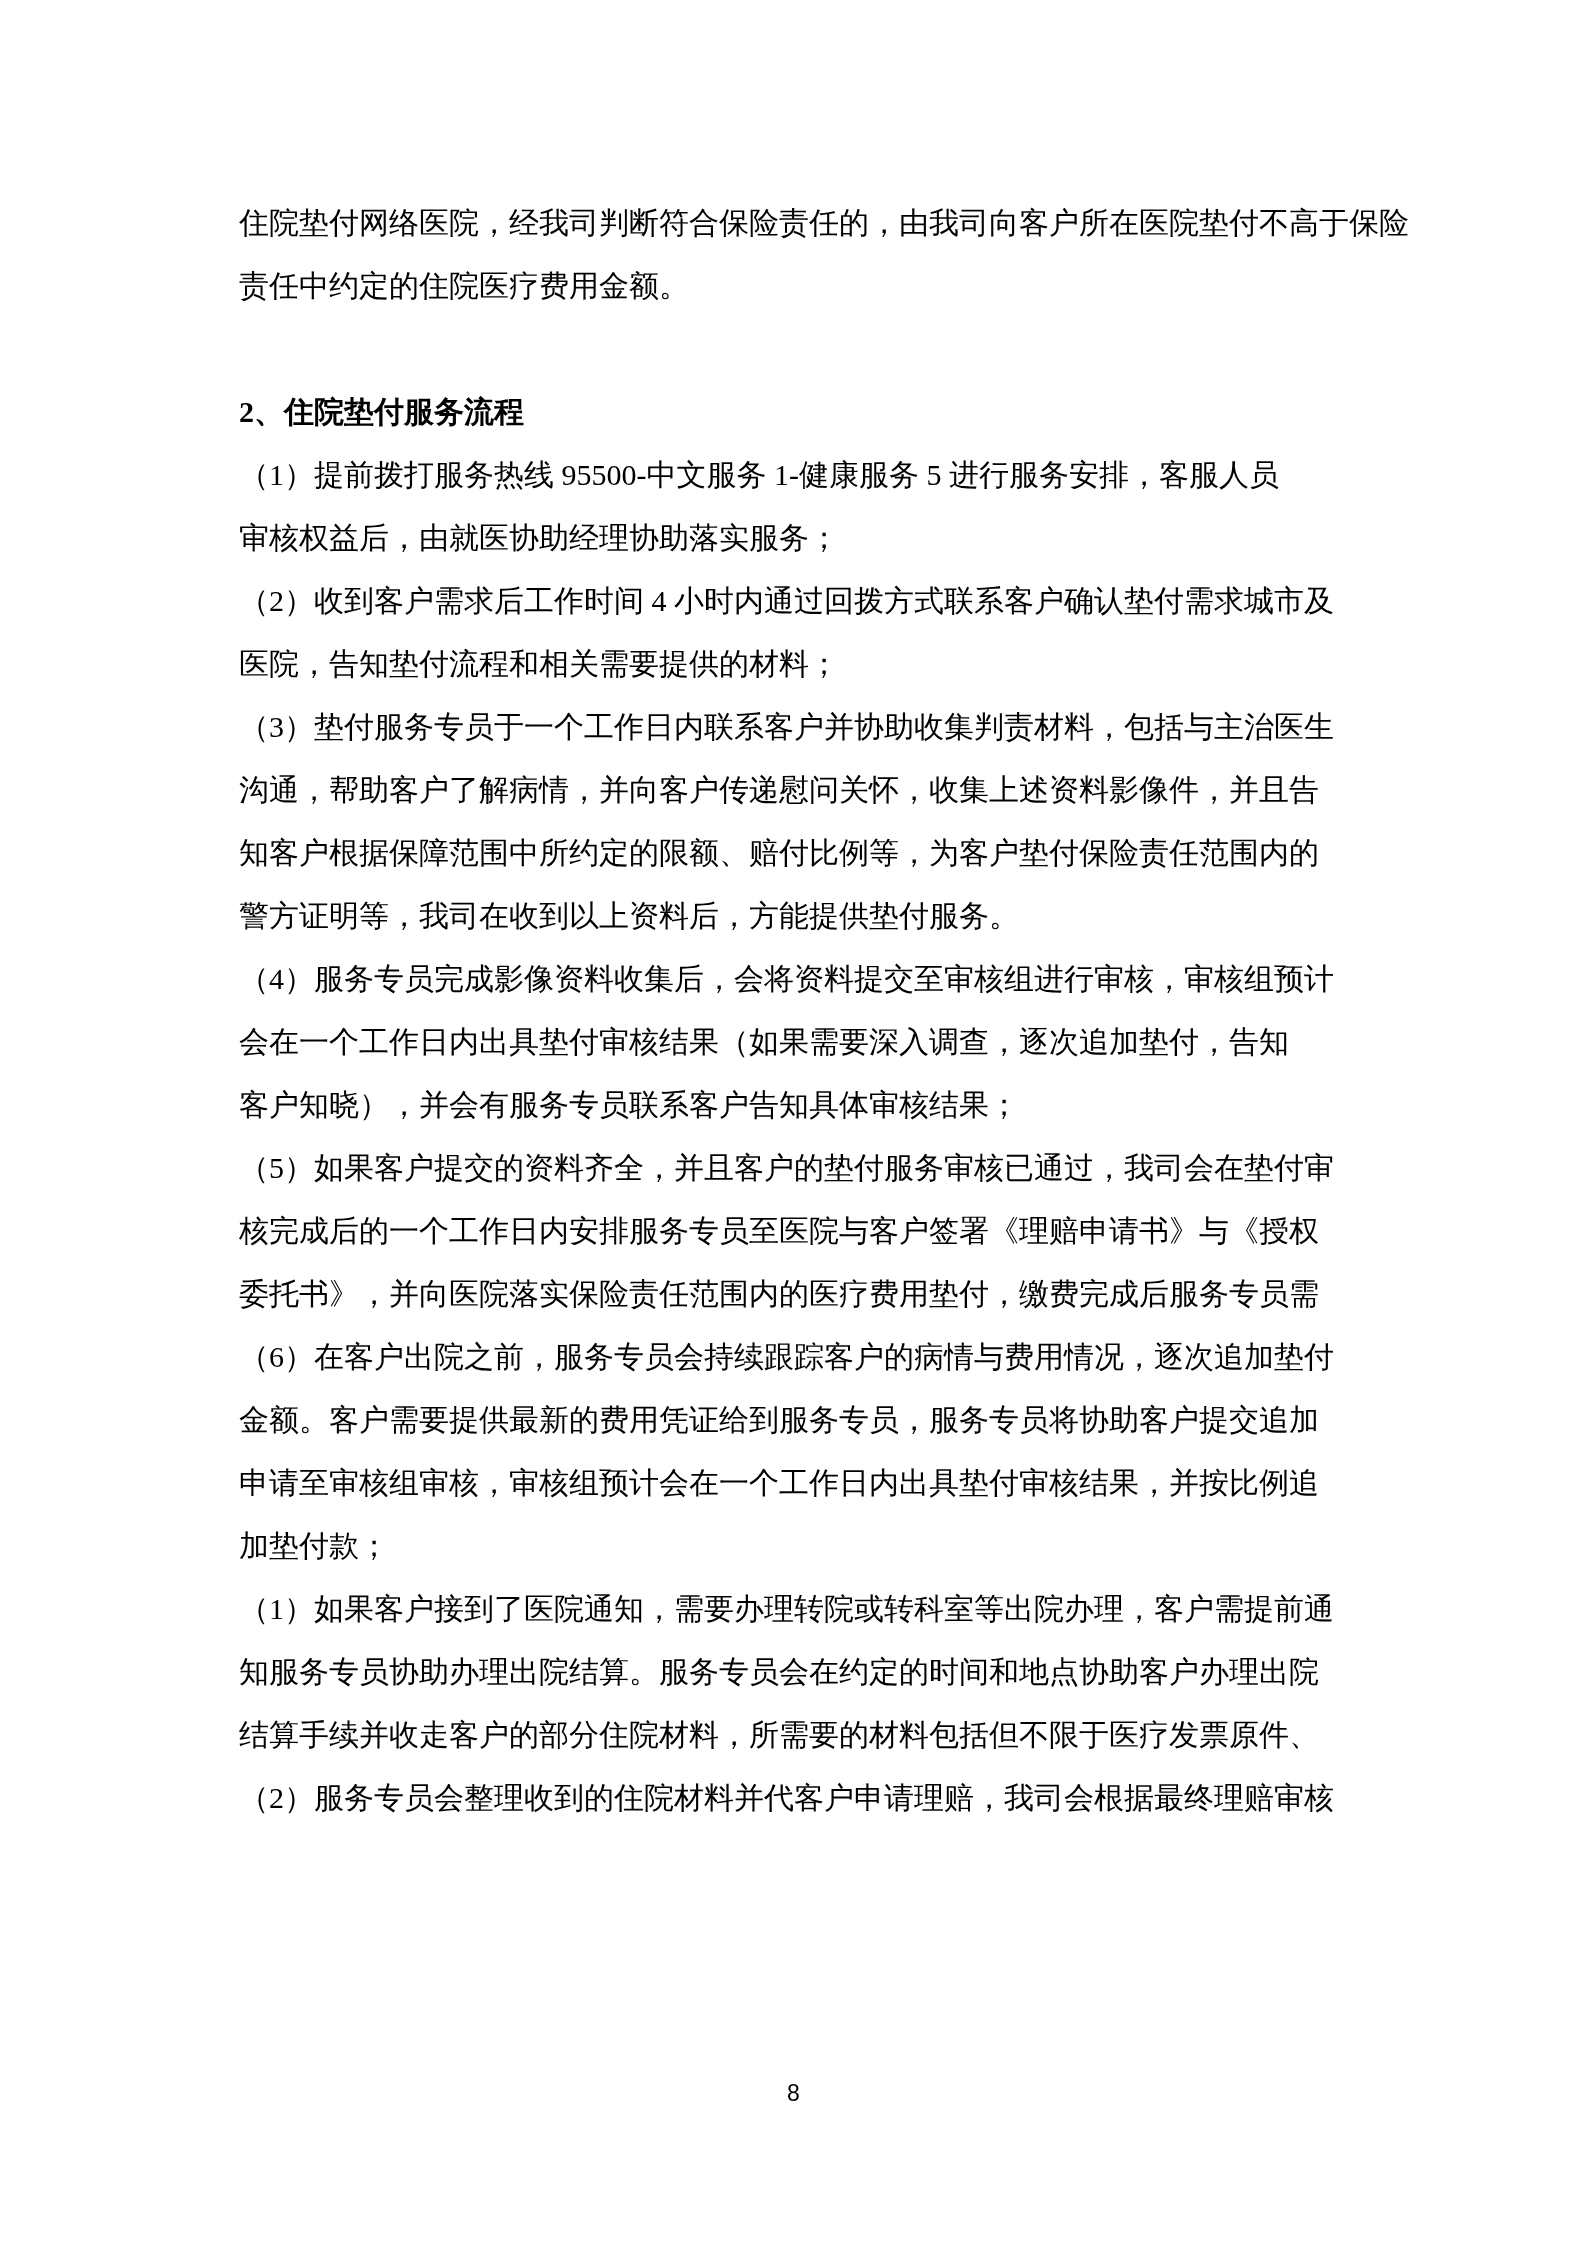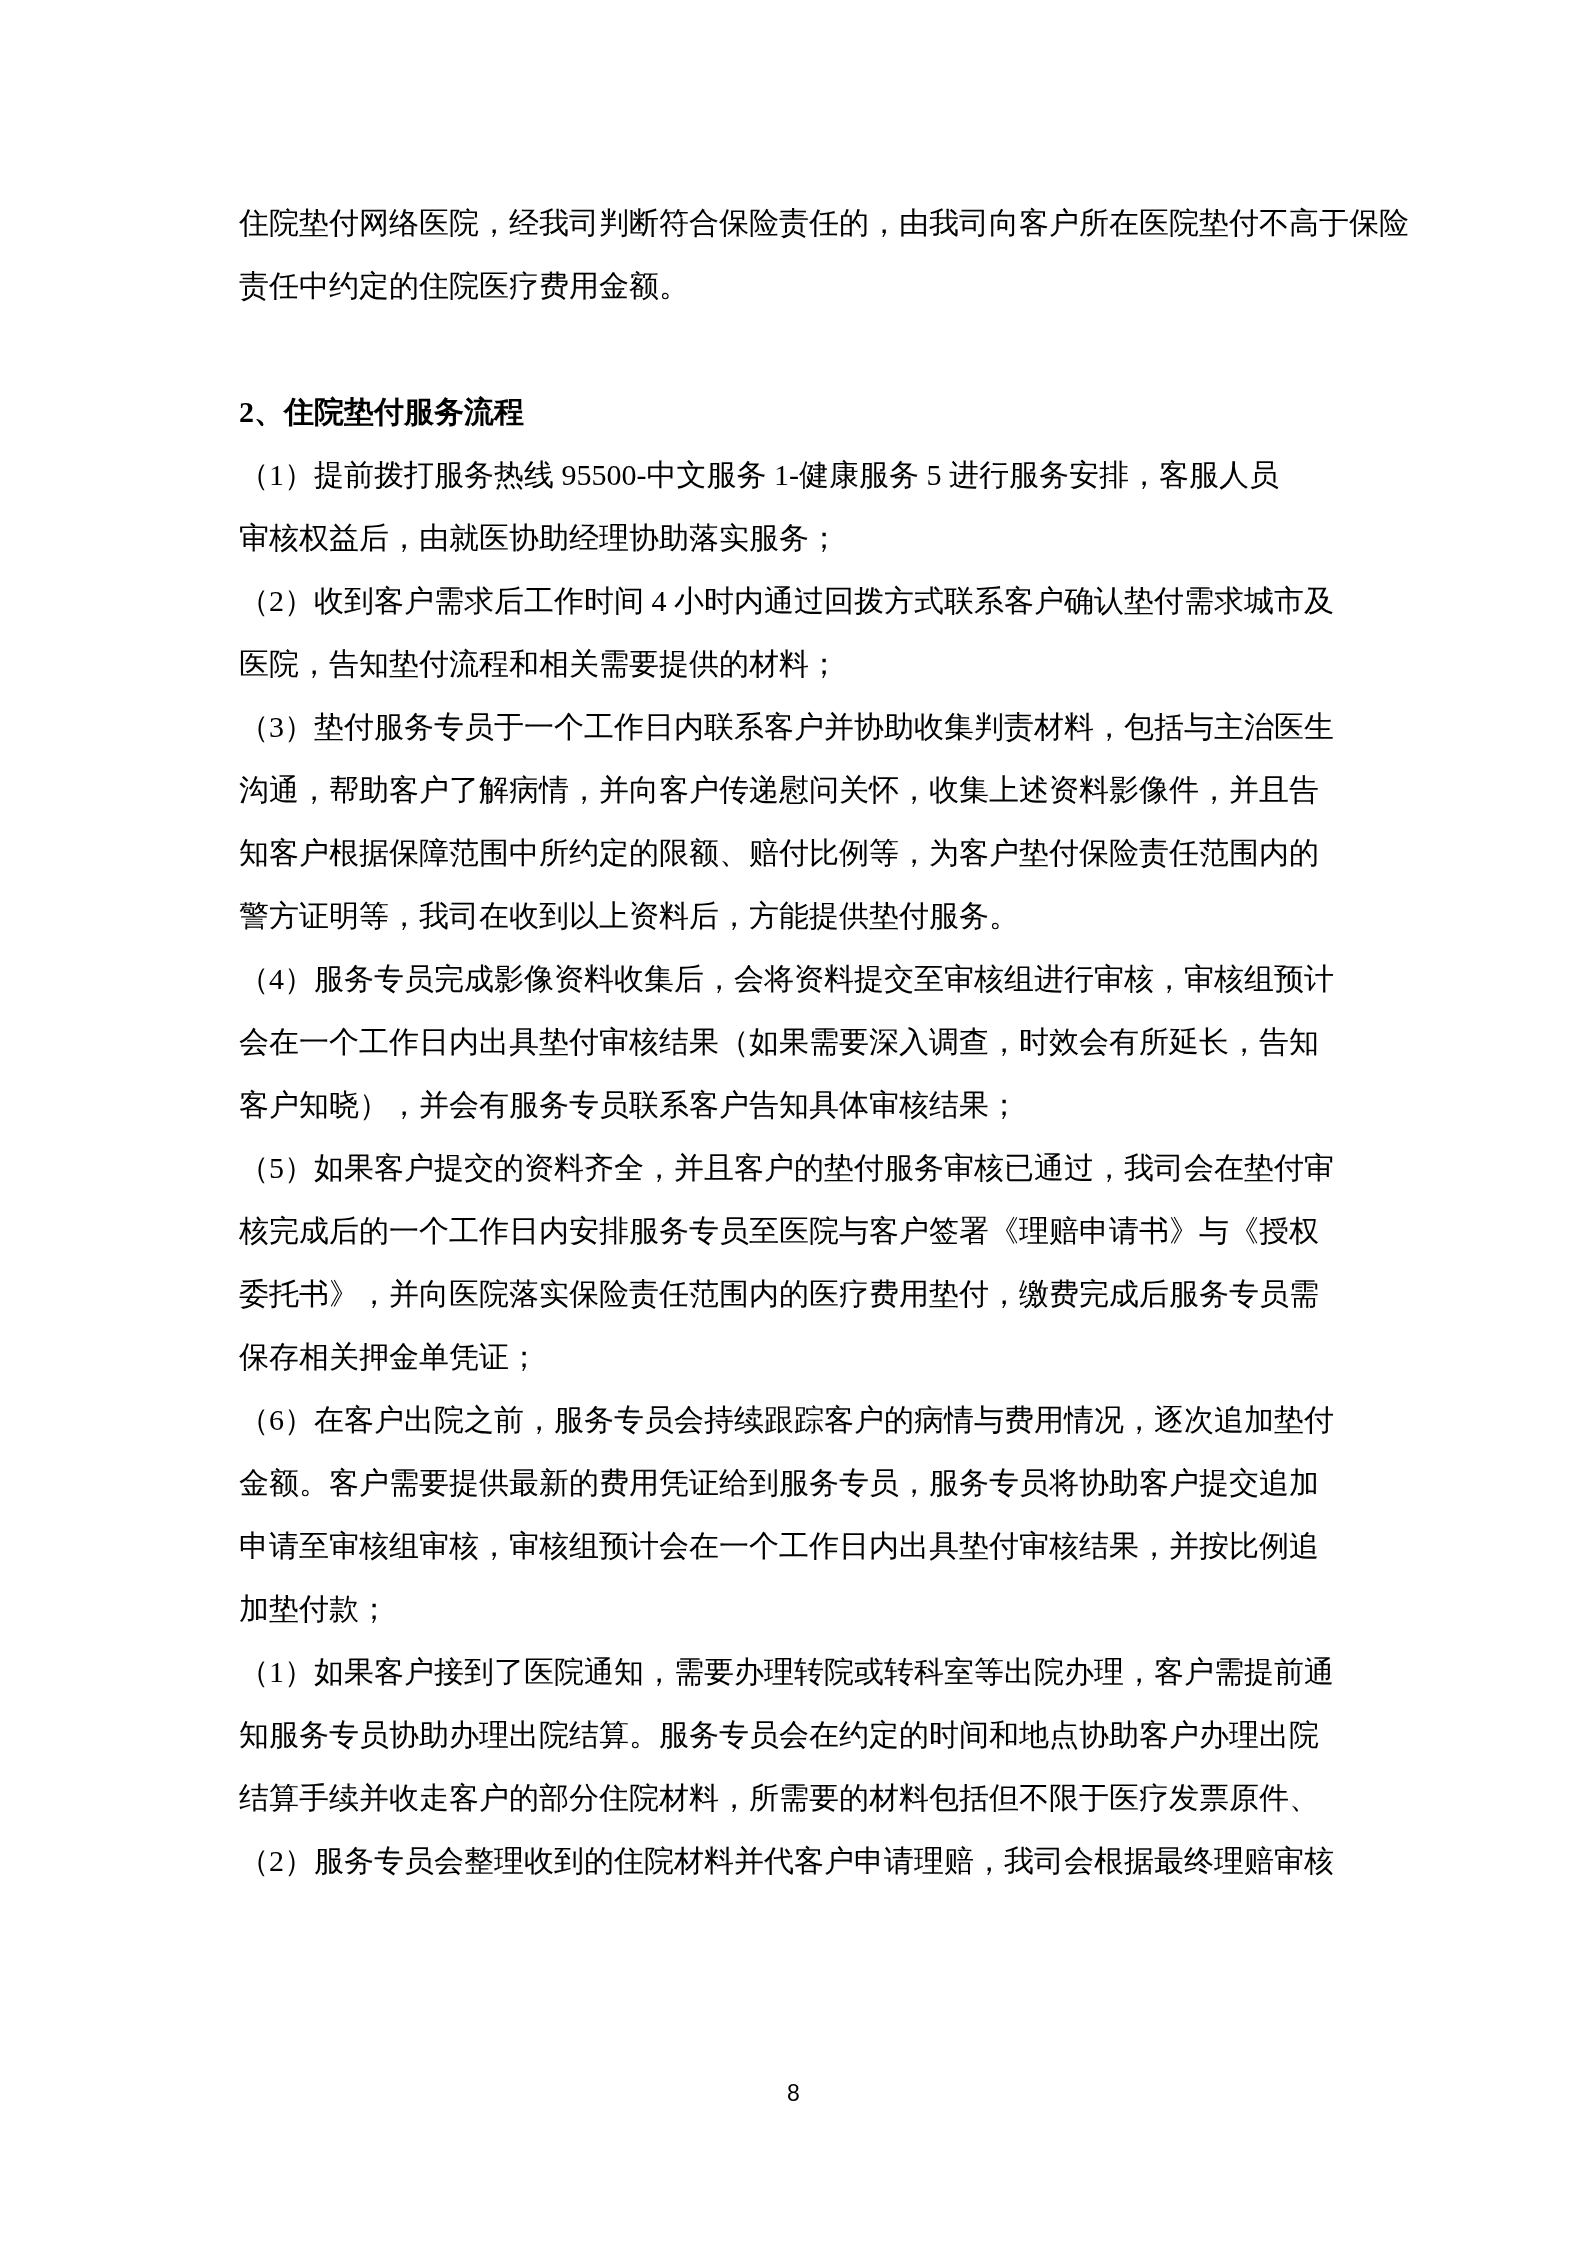--- a/index.html
+++ b/index.html
@@ -61,26 +61,25 @@
     <div>
         <div class="line">（1）提前拨打服务热线 95500-中文服务 1-健康服务 5 进行服务安排，客服人员</div>
         <div class="line">审核权益后，由就医协助经理协助落实服务；</div>
         <div class="line">（2）收到客户需求后工作时间 4 小时内通过回拨方式联系客户确认垫付需求城市及</div>
         <div class="line">医院，告知垫付流程和相关需要提供的材料；</div>
         <div class="line">（3）垫付服务专员于一个工作日内联系客户并协助收集判责材料，包括与主治医生</div>
         <div class="line">沟通，帮助客户了解病情，并向客户传递慰问关怀，收集上述资料影像件，并且告</div>
         <div class="line">知客户根据保障范围中所约定的限额、赔付比例等，为客户垫付保险责任范围内的</div>
         <div class="line">警方证明等，我司在收到以上资料后，方能提供垫付服务。</div>
         <div class="line">（4）服务专员完成影像资料收集后，会将资料提交至审核组进行审核，审核组预计</div>
-        <div class="line">会在一个工作日内出具垫付审核结果（如果需要深入调查，时效会有所延长，告知</div>
+        <div class="line">会在一个工作日内出具垫付审核结果（如果需要深入调查，逐次追加垫付，告知</div>
         <div class="line">客户知晓），并会有服务专员联系客户告知具体审核结果；</div>
         <div class="line">（5）如果客户提交的资料齐全，并且客户的垫付服务审核已通过，我司会在垫付审</div>
         <div class="line">核完成后的一个工作日内安排服务专员至医院与客户签署《理赔申请书》与《授权</div>
         <div class="line">委托书》，并向医院落实保险责任范围内的医疗费用垫付，缴费完成后服务专员需</div>
-        <div class="line">保存相关押金单凭证；</div>
         <div class="line">（6）在客户出院之前，服务专员会持续跟踪客户的病情与费用情况，逐次追加垫付</div>
         <div class="line">金额。客户需要提供最新的费用凭证给到服务专员，服务专员将协助客户提交追加</div>
         <div class="line">申请至审核组审核，审核组预计会在一个工作日内出具垫付审核结果，并按比例追</div>
         <div class="line">加垫付款；</div>
         <div class="line">（1）如果客户接到了医院通知，需要办理转院或转科室等出院办理，客户需提前通</div>
         <div class="line">知服务专员协助办理出院结算。服务专员会在约定的时间和地点协助客户办理出院</div>
         <div class="line">结算手续并收走客户的部分住院材料，所需要的材料包括但不限于医疗发票原件、</div>
         <div class="line">（2）服务专员会整理收到的住院材料并代客户申请理赔，我司会根据最终理赔审核</div>
       </div>
   </div>

